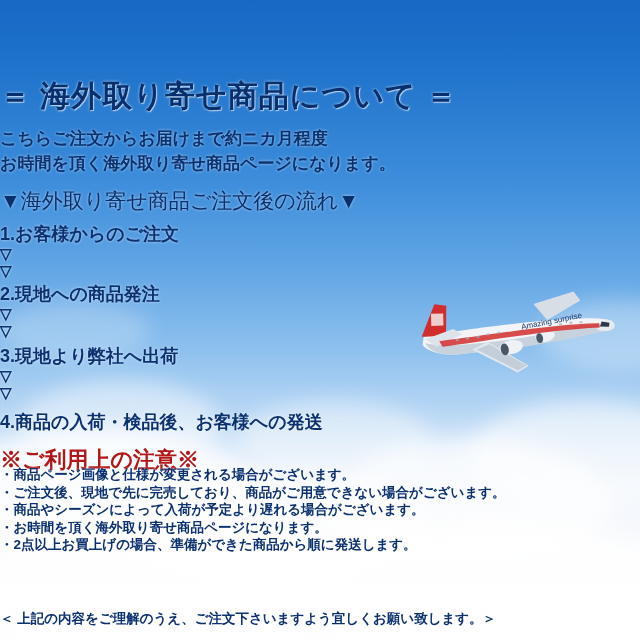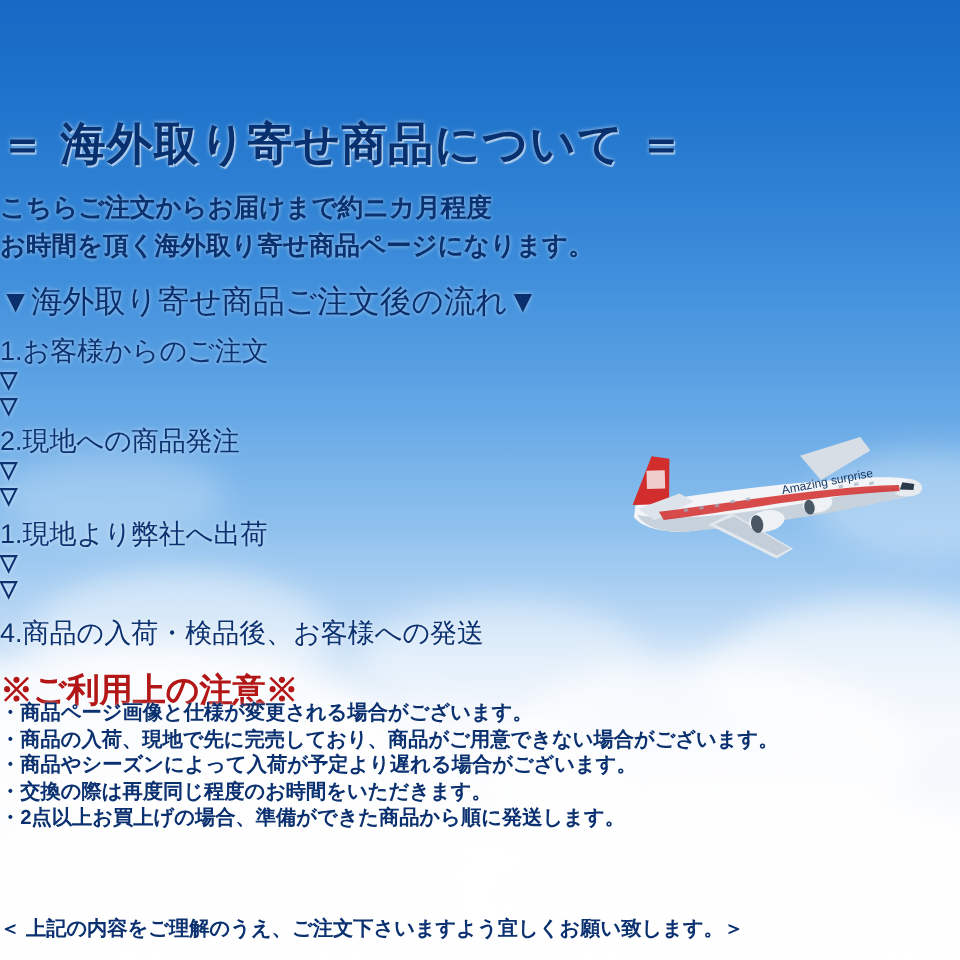--- a/index.html
+++ b/index.html
@@ -105,21 +105,21 @@
     left: 0; right: 0;
     font-size: 21px;
     font-weight: normal;
     color: #0a2f6d;
     text-shadow: 0 0 3px rgba(255,255,255,.6);
   }
   .step {
     position: absolute;
     left: 0; right: 0;
     font-size: 18px;
-    font-weight: normal;
+    font-weight: bold;
     color: #0b3170;
     text-shadow: 0 0 3px rgba(255,255,255,.6);
   }
   .arrow {
     position: absolute;
     left: 0; right: 0;
     font-size: 15px;
     font-weight: bold;
     color: #0b3170;
     line-height: 1;
@@ -236,31 +236,31 @@
     <div class="flowhead">▼海外取り寄せ商品ご注文後の流れ▼</div>
 
     <div class="step s1">1.お客様からのご注文</div>
     <div class="arrow a1a">▽</div>
     <div class="arrow a1b">▽</div>
 
     <div class="step s2">2.現地への商品発注</div>
     <div class="arrow a2a">▽</div>
     <div class="arrow a2b">▽</div>
 
-    <div class="step s3">1.現地より弊社へ出荷</div>
+    <div class="step s3">3.現地より弊社へ出荷</div>
     <div class="arrow a3a">▽</div>
     <div class="arrow a3b">▽</div>
 
     <div class="step s4">4.商品の入荷・検品後、お客様への発送</div>
 
     <div class="notice-title">※ご利用上の注意※</div>
 
     <div class="notes">
       <div class="note">・商品ページ画像と仕様が変更される場合がございます。</div>
-      <div class="note">・商品の入荷、現地で先に完売しており、商品がご用意できない場合がございます。</div>
+      <div class="note">・ご注文後、現地で先に完売しており、商品がご用意できない場合がございます。</div>
       <div class="note">・商品やシーズンによって入荷が予定より遅れる場合がございます。</div>
-      <div class="note">・交換の際は再度同じ程度のお時間をいただきます。</div>
+      <div class="note">・お時間を頂く海外取り寄せ商品ページになります。</div>
       <div class="note">・2点以上お買上げの場合、準備ができた商品から順に発送します。</div>
     </div>
 
     <div class="footer">＜ 上記の内容をご理解のうえ、ご注文下さいますよう宜しくお願い致します。＞</div>
   </div>
 </div>
 
 </body></html>

